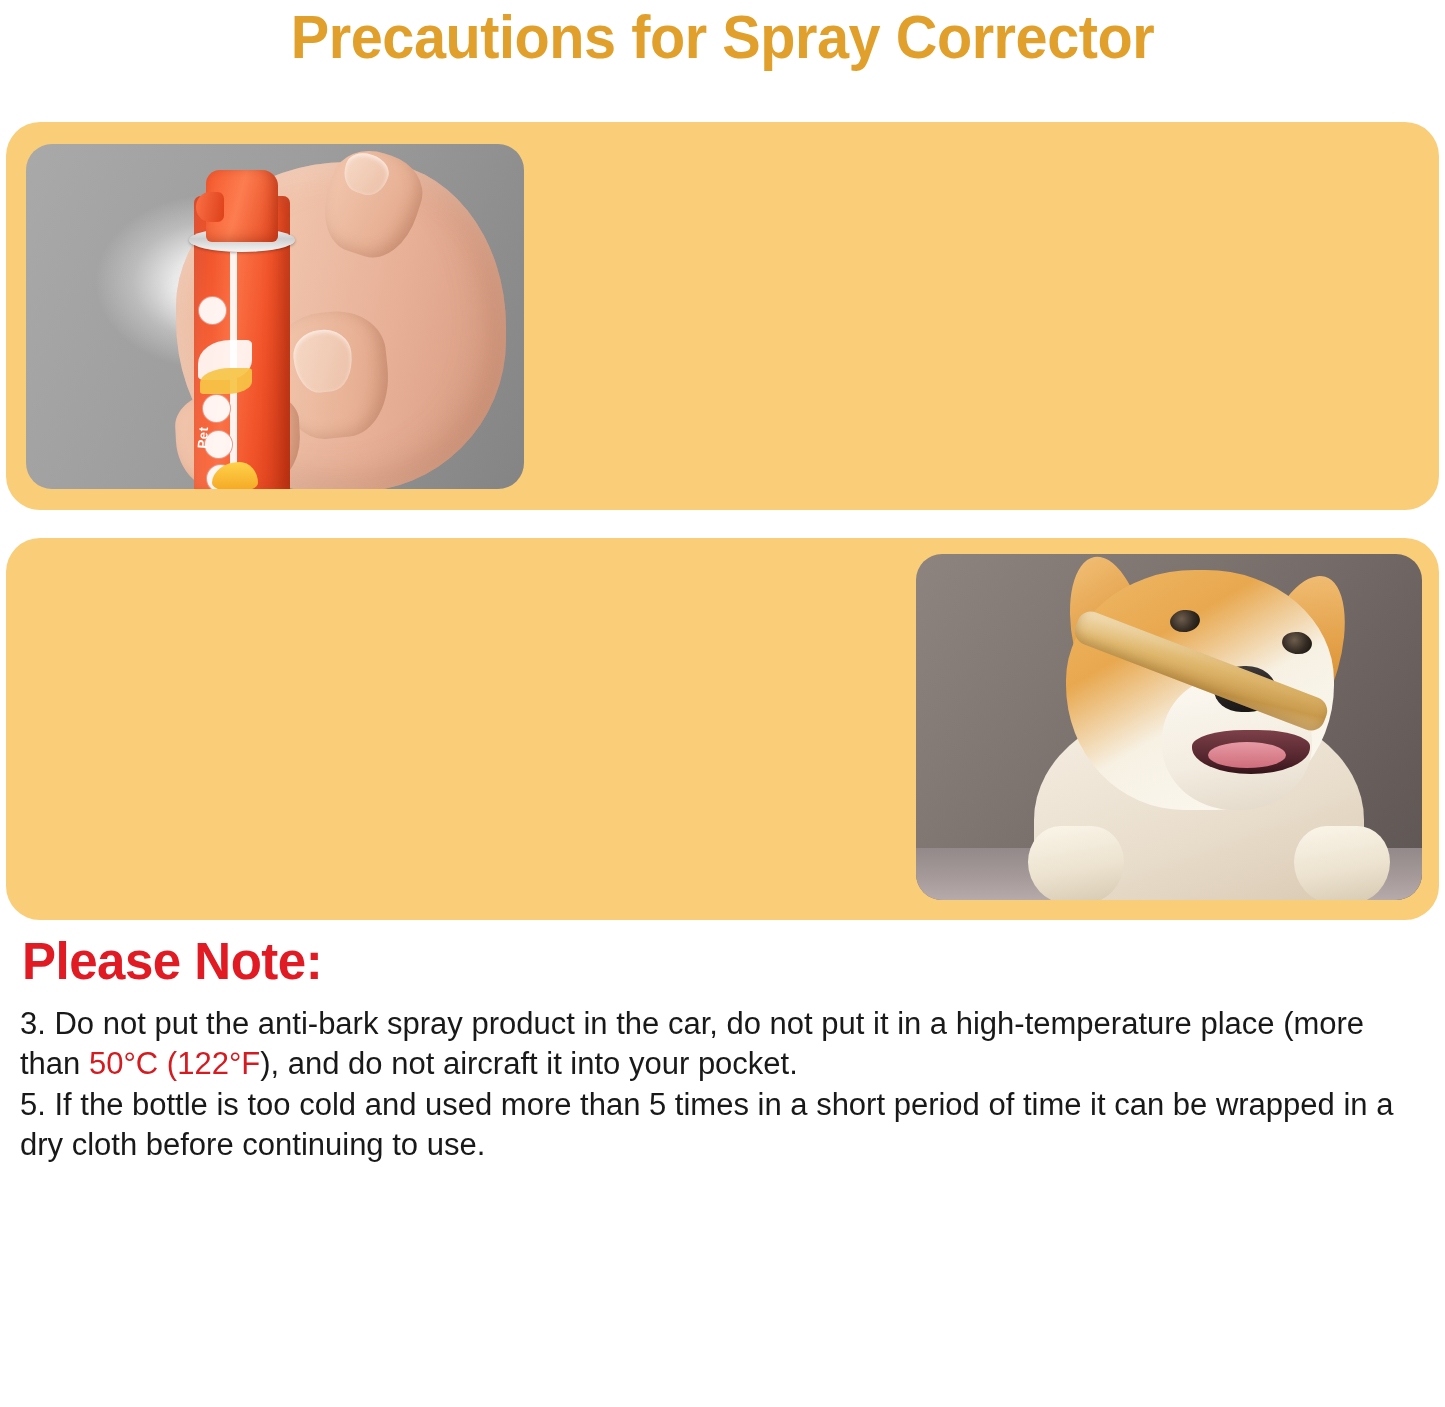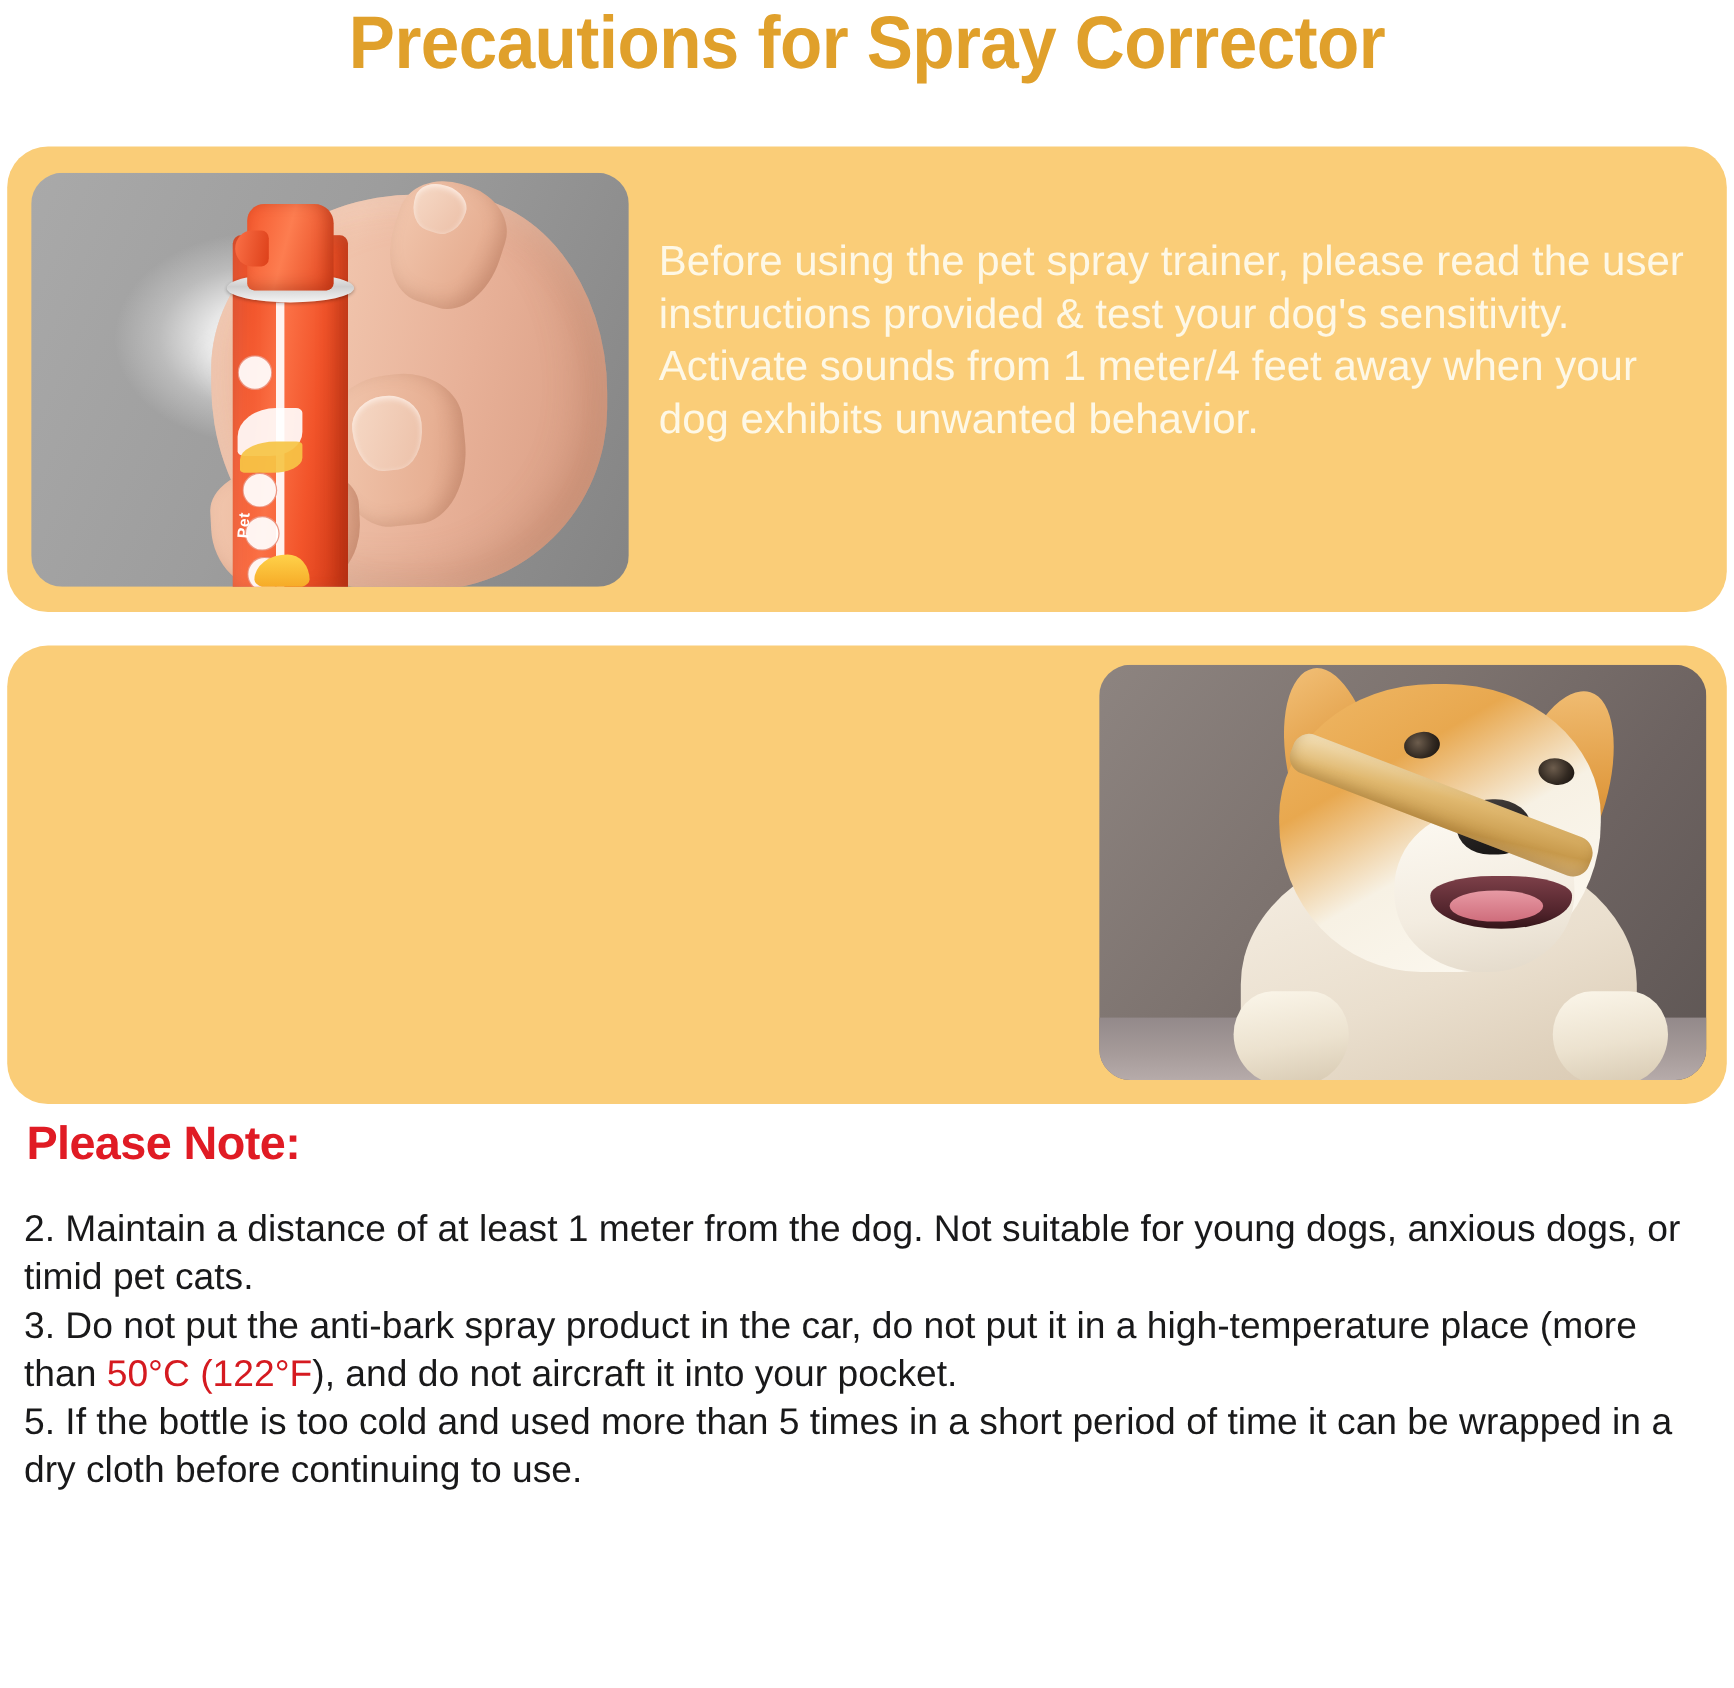--- a/index.html
+++ b/index.html
@@ -235,21 +235,21 @@
     font-family: "Liberation Sans", sans-serif;
     white-space: pre-line;
   }
   #panel-one-text { left: 549px; top: 196px; width: 862px; }
   #panel-two-text { left: 26px;  top: 630px; width: 870px; }
 
   
   .note-heading {
     position: absolute;
     left: 22px; top: 932px;
-    font-size: 39px;
+    font-size: 51px;
     font-weight: bold;
     color: #E01B24;
     letter-spacing: -0.5px;
   }
   .notes {
     position: absolute;
     left: 20px; top: 1004px;
     width: 1406px;
     font-size: 31px;
     line-height: 1.30;
@@ -286,22 +286,20 @@
     <div class="icon-pill" style="left:176px; top:250px;"></div>
     <div class="icon-pill" style="left:178px; top:286px;"></div>
     <div class="icon-pill" style="left:180px; top:320px;"></div>
     <div class="can-flame"></div>
     <div class="can-word">Pet</div>
     <div class="can-ring"></div>
     <div class="nozzle"></div>
     <div class="nozzle-spout"></div>
   </div>
 
-  <div class="panel-text" id="panel-one-text">Before using the pet spray trainer, please read the user instructions provided &amp; test your dog's sensitivity.
-Activate sounds from 1 meter/4 feet away when your dog exhibits unwanted behavior.</div>
 
   <div class="panel" id="panel-two"></div>
 
 
   <div class="photo" id="dog-photo">
     <div class="dog-bg"></div>
     <div class="dog-floor"></div>
     <div class="dog-body"></div>
     <div class="dog-paw l"></div>
     <div class="dog-paw r"></div>
@@ -313,18 +311,17 @@
     <div class="dog-eye r"></div>
     <div class="dog-mouth"></div>
     <div class="dog-tongue"></div>
     <div class="dog-nose"></div>
     <div class="dog-bone"></div>
   </div>
 
   <div class="note-heading">Please Note:</div>
 
   <div class="notes">
-    <div class="note-line">2. Maintain a distance of at least 1 meter from the dog. Not suitable for young dogs, anxious dogs, or timid pet cats.</div>
     <div class="note-line"><span>3. Do not put the anti-bark spray product in the car, do not put it in a high-temperature place (more than </span><span class="hot">50°C (122°F</span><span>), and do not aircraft it into your pocket.</span></div>
     <div class="note-line">5. If the bottle is too cold and used more than 5 times in a short period of time it can be wrapped in a dry cloth before continuing to use.</div>
   </div>
 
 </div>
 
 </body></html>

